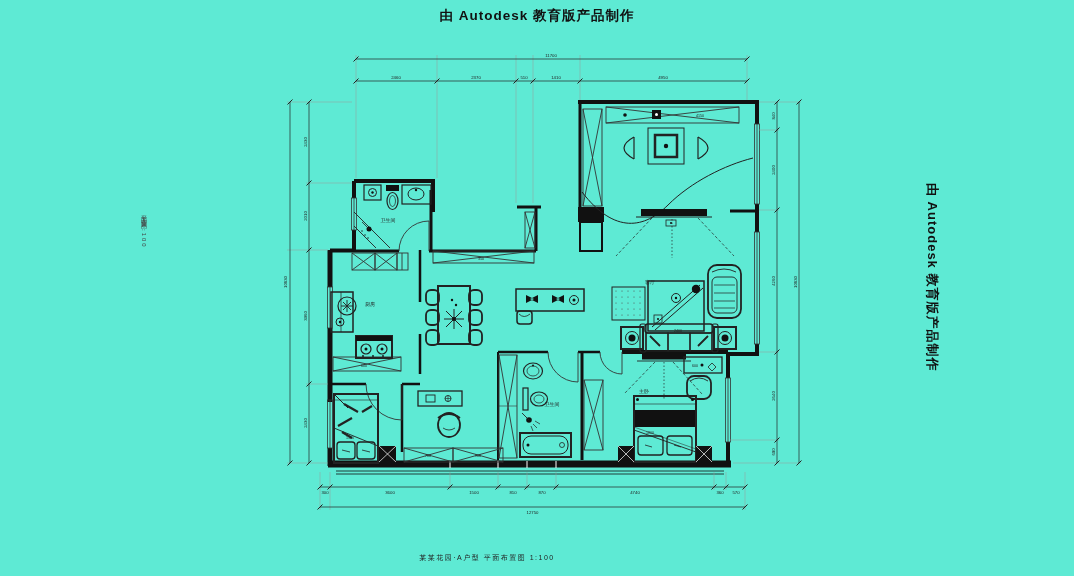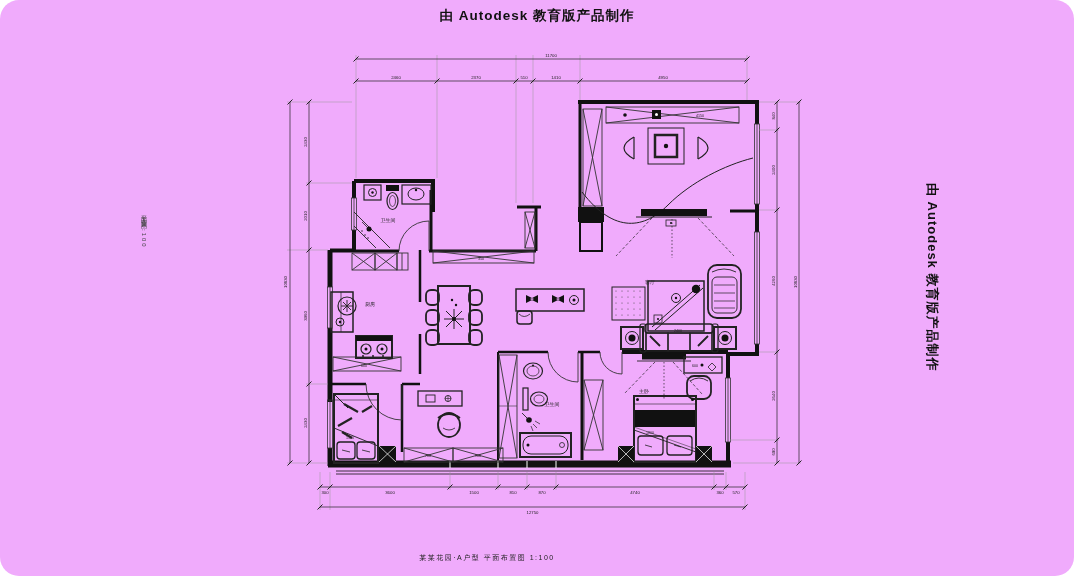--- a/index.html
+++ b/index.html
@@ -1,18 +1,18 @@
 <!DOCTYPE html>
 <html><head>
 <meta charset="utf-8">
 <style>
   html,body{margin:0;padding:0;background:#ffffff;}
   .canvas{
-    position:relative;width:1074px;height:576px;background:#f0abfc;overflow:hidden;
-    font-family:"Liberation Sans", sans-serif;color:#1a1a1a;border-radius:19px;
+    position:relative;width:1074px;height:576px;background:#5eead4;overflow:hidden;
+    font-family:"Liberation Sans", sans-serif;color:#1a1a1a;
   }
   .wm-top{
     position:absolute;left:0;right:0;top:7px;text-align:center;
     font-size:13.5px;font-weight:600;letter-spacing:1px;color:#111;
   }
   .wm-right{
     position:absolute;left:941px;top:183px;transform:rotate(90deg);
     transform-origin:top left;white-space:nowrap;
     font-size:13px;font-weight:600;letter-spacing:1px;color:#111;
   }

